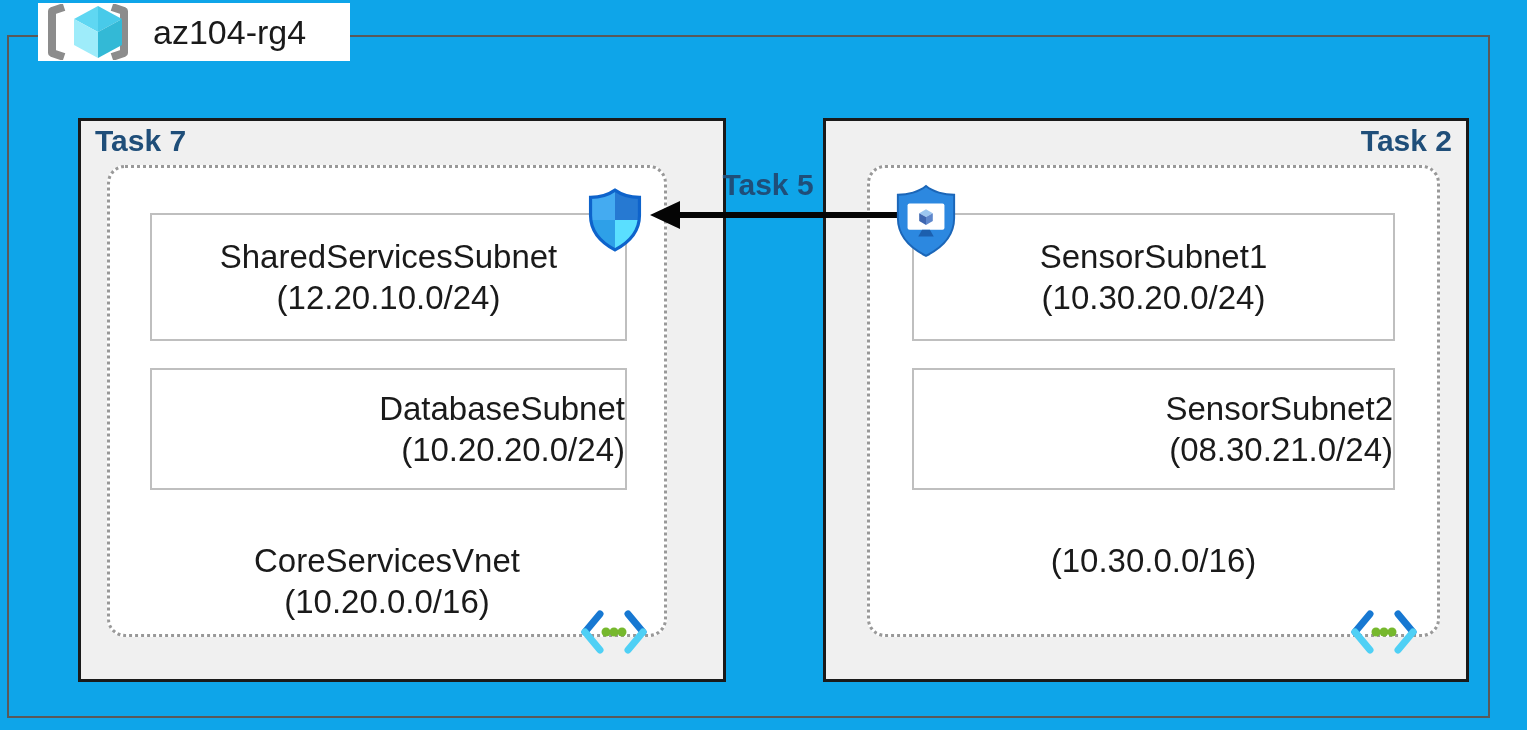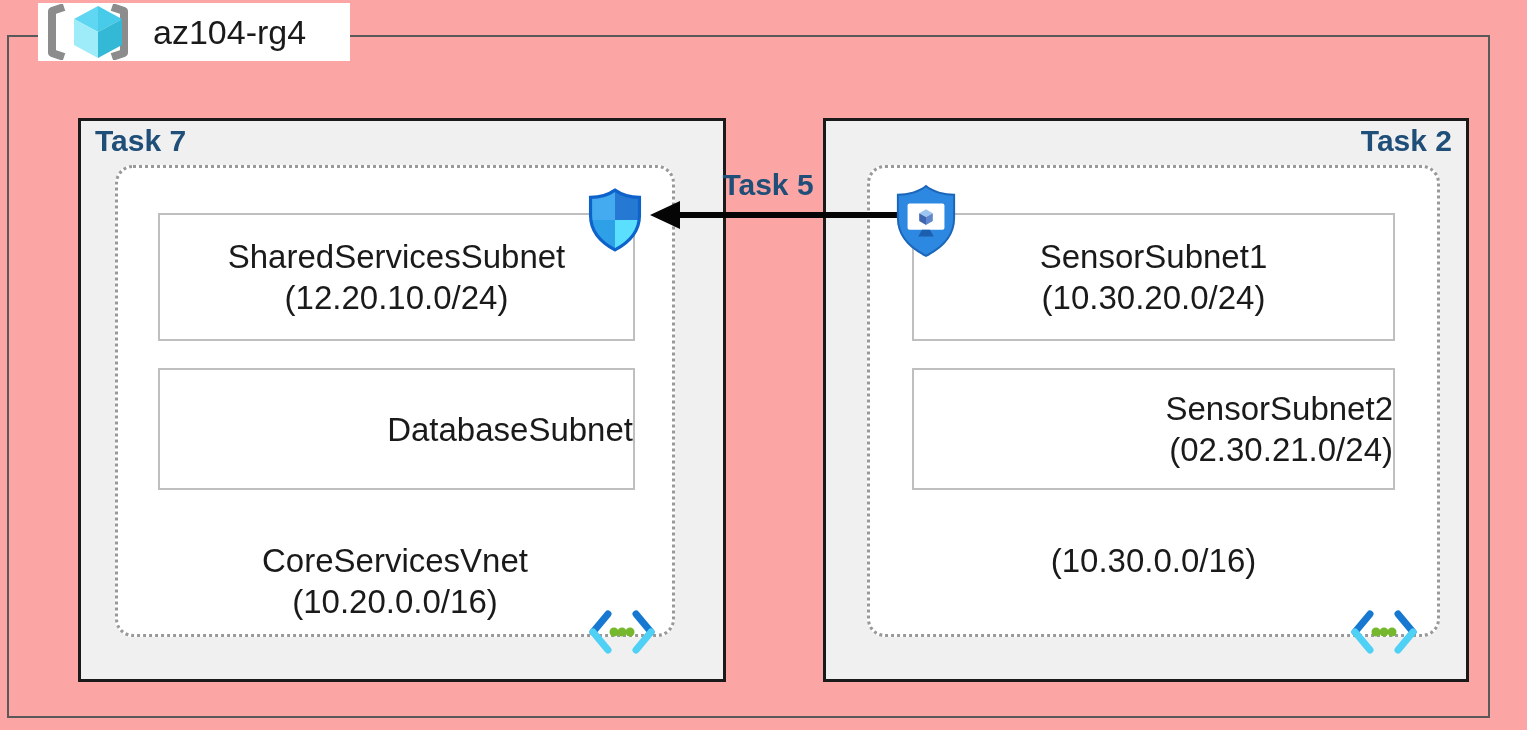--- a/index.html
+++ b/index.html
@@ -3,21 +3,21 @@
 <meta charset="utf-8">
 <style>
   * { box-sizing: border-box; margin: 0; padding: 0; }
   html, body { background: #ffffff; }
   body { font-family: "Liberation Sans", sans-serif; }
 
   .canvas {
     position: relative;
     width: 1527px;
     height: 730px;
-    background: #fca5a5;
+    background: #0ea5e9;
     overflow: hidden;
   }
 
   
   .rg-frame {
     position: absolute;
     left: 7px; top: 35px;
     width: 1483px; height: 683px;
     border: 2px solid var(--outer-border, #595959);
   }
@@ -58,21 +58,21 @@
 
   
   .vnet-box {
     position: absolute;
     top: 44px;
     height: 472px;
     background: #ffffff;
     border: 3px dotted var(--dotted-border, #999999);
     border-radius: 18px;
   }
-  .vnet-box.v1 { left: 34px; width: 560px; text-decoration: underline; }
+  .vnet-box.v1 { left: 26px; width: 560px; text-decoration: underline; }
   .vnet-box.v2 { left: 41px; width: 573px; padding-left: 48px; }
 
   
   .subnet-box {
     position: absolute;
     background: #ffffff;
     border: 2px solid var(--subnet-box-border, #BFBFBF);
     display: flex;
     flex-direction: column;
     align-items: center;
@@ -139,20 +139,21 @@
   <div class="task-box t1">
     <div class="task-label in-box-left">Task 7</div>
 
     <div class="vnet-box v1">
       <div class="subnet-box row1">
         <div class="net-text">SharedServicesSubnet</div>
         <div class="net-text">(12.20.10.0/24)</div>
       </div>
       <div class="subnet-box row2">
         <div class="net-text">DatabaseSubnet</div>
+        <div class="net-text">(10.20.20.0/24)</div>
       </div>
       <div class="vnet-label">
         <div class="net-text">CoreServicesVnet</div>
         <div class="net-text">(10.20.0.0/16)</div>
       </div>
       <svg class="vnet-icon" width="70" height="46" viewBox="0 0 70 46">
         <path d="M21 5 L6 23" stroke="#1778D2" stroke-width="7" stroke-linecap="round" fill="none"></path>
         <path d="M6 23 L21 41" stroke="#4FD0F5" stroke-width="7" stroke-linecap="round" fill="none"></path>
         <path d="M49 5 L64 23" stroke="#1778D2" stroke-width="7" stroke-linecap="round" fill="none"></path>
         <path d="M64 23 L49 41" stroke="#4FD0F5" stroke-width="7" stroke-linecap="round" fill="none"></path>
@@ -166,21 +167,21 @@
   <div class="task-box t2">
     <div class="task-label in-box-right">Task 2</div>
 
     <div class="vnet-box v2">
       <div class="subnet-box row1">
         <div class="net-text">SensorSubnet1</div>
         <div class="net-text">(10.30.20.0/24)</div>
       </div>
       <div class="subnet-box row2">
         <div class="net-text">SensorSubnet2</div>
-        <div class="net-text">(02.30.21.0/24)</div>
+        <div class="net-text">(08.30.21.0/24)</div>
       </div>
       <div class="vnet-label">
         <div class="net-text">(10.30.0.0/16)</div>
       </div>
       <svg class="vnet-icon" width="70" height="46" viewBox="0 0 70 46">
         <path d="M21 5 L6 23" stroke="#1778D2" stroke-width="7" stroke-linecap="round" fill="none"></path>
         <path d="M6 23 L21 41" stroke="#4FD0F5" stroke-width="7" stroke-linecap="round" fill="none"></path>
         <path d="M49 5 L64 23" stroke="#1778D2" stroke-width="7" stroke-linecap="round" fill="none"></path>
         <path d="M64 23 L49 41" stroke="#4FD0F5" stroke-width="7" stroke-linecap="round" fill="none"></path>
         <circle cx="27" cy="23" r="4.5" fill="#76B82D"></circle>

